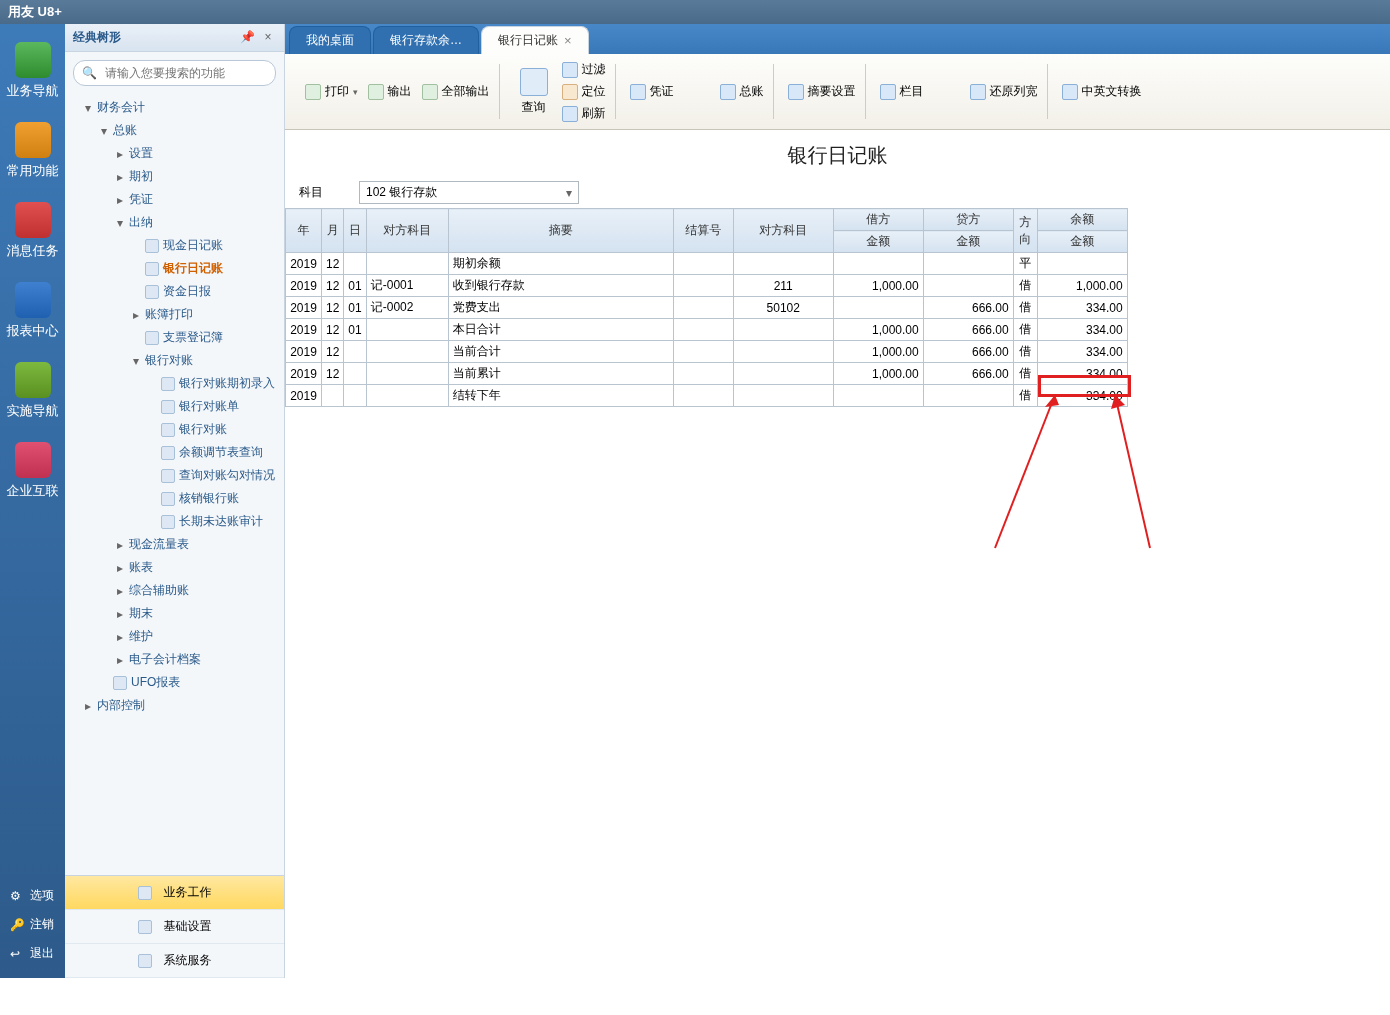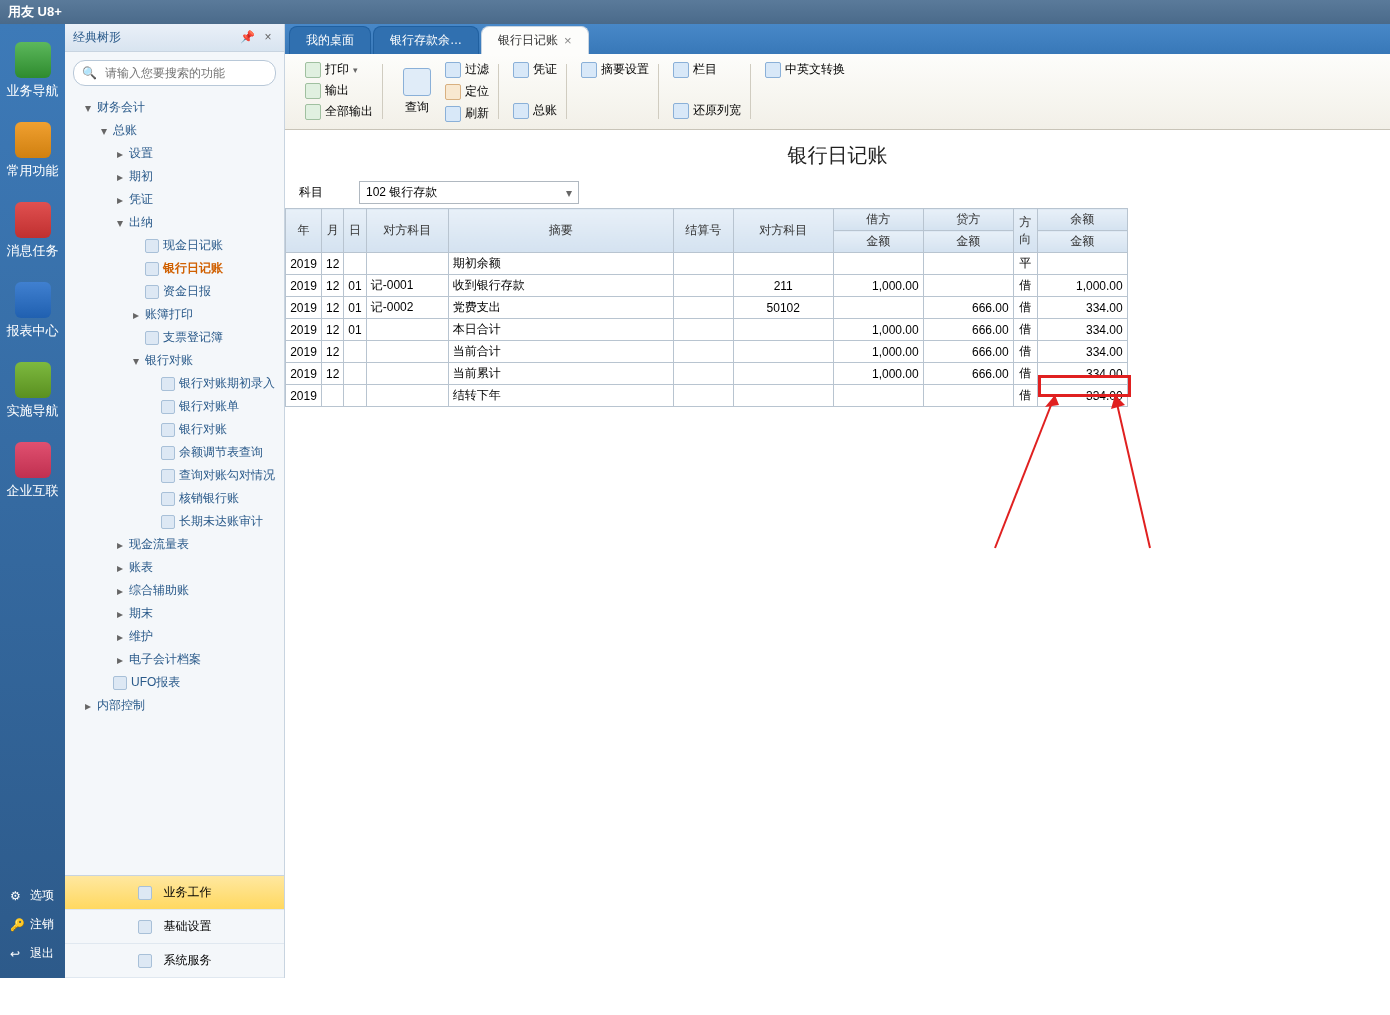--- a/index.html
+++ b/index.html
@@ -21,21 +21,21 @@
 .ic-lgreen { background: linear-gradient(#7db93f,#5a9020); }
 .ic-pink { background: linear-gradient(#e05070,#c03050); }
 
 .iconbar-bottom { margin-top: auto; width: 100%; padding-bottom: 10px; }
 .iconbar-bottom-item { color: #fff; padding: 6px 10px; display: flex; align-items: center; gap: 6px; cursor: pointer; }
 .mini-icon { width: 14px; height: 14px; display: inline-block; }
 
 
 .tree-panel { width: 220px; background: #f4f7fa; border-right: 1px solid #c8d4e0; display: flex; flex-direction: column; }
 .tree-header { height: 28px; background: linear-gradient(#eaf0f8,#d8e4f0); padding: 0 8px; display: flex; align-items: center; border-bottom: 1px solid #c8d4e0; }
-.tree-header-title { flex: 1; color: #2a5a8a; font-weight: normal; }
+.tree-header-title { flex: 1; color: #2a5a8a; font-weight: bold; }
 .tree-header-btn { width: 16px; height: 16px; color: #666; cursor: pointer; margin-left: 4px; text-align: center; line-height: 14px; }
 .search-row { padding: 8px; }
 .search-box { display: flex; align-items: center; border: 1px solid #b8c8d8; border-radius: 12px; background: #fff; padding: 2px 8px; }
 .search-box input { border: none; outline: none; flex: 1; padding: 3px 4px; font-size: 12px; }
 .search-icon-s { color: #888; margin-right: 4px; }
 
 .tree { flex: 1; overflow: auto; padding: 2px 0; }
 .tree-node { padding: 3px 0 3px 12px; color: #2a5a8a; cursor: pointer; white-space: nowrap; display: flex; align-items: center; }
 .tree-node.selected { color: #d06000; font-weight: bold; }
 .tree-arrow { width: 12px; display: inline-block; color: #666; }
@@ -48,21 +48,21 @@
 .tree-bottom-item.active { background: linear-gradient(#ffe8a0,#ffd860); }
 
 
 .content { flex: 1; display: flex; flex-direction: column; background: #fff; }
 .tabs { height: 30px; background: linear-gradient(#4888c8,#3878b8); display: flex; align-items: flex-end; padding-left: 4px; }
 .tab { padding: 5px 16px; background: #3070b0; color: #fff; border-radius: 8px 8px 0 0; margin-right: 2px; cursor: pointer; display: flex; align-items: center; gap: 6px; border: 1px solid #2060a0; border-bottom: none; }
 .tab.active { background: #fdfdfb; color: #333; border-color: #c8d4e0; }
 .tab-close { color: #888; font-size: 13px; cursor: pointer; }
 
 .toolbar { background: linear-gradient(#fdfdfb,#f2f0e8); border-bottom: 1px solid #c8c4b8; padding: 6px 10px; display: flex; gap: 4px; }
-.toolbar-group { display: flex; flex-direction: column; gap: 2px; padding: 0 10px; position: relative; }
+.toolbar-group { display: flex; flex-direction: row; gap: 10px; padding: 0 10px; position: relative; }
 .toolbar-group::after { content: ''; position: absolute; right: 0; top: 4px; bottom: 4px; width: 1px; background: #d0ccc0; }
 .toolbar-group:last-child::after { display: none; }
 .tb-row { display: flex; align-items: center; gap: 4px; padding: 1px 0; cursor: pointer; }
 .tb-icon { width: 16px; height: 16px; border: 1px solid #a0c0a0; background: #e0f0e0; border-radius: 2px; }
 .tb-icon.blue { border-color: #8ab0d8; background: #d8e8f8; }
 .tb-icon.orange { border-color: #d8b080; background: #f8e8d0; }
 .tb-big { display: flex; flex-direction: column; align-items: center; gap: 3px; cursor: pointer; padding: 2px 6px; }
 .tb-big-icon { width: 28px; height: 28px; border: 1px solid #8ab0d8; background: #e0ecf8; border-radius: 3px; }
 .toolbar-col { display: flex; flex-direction: column; gap: 3px; }
 

